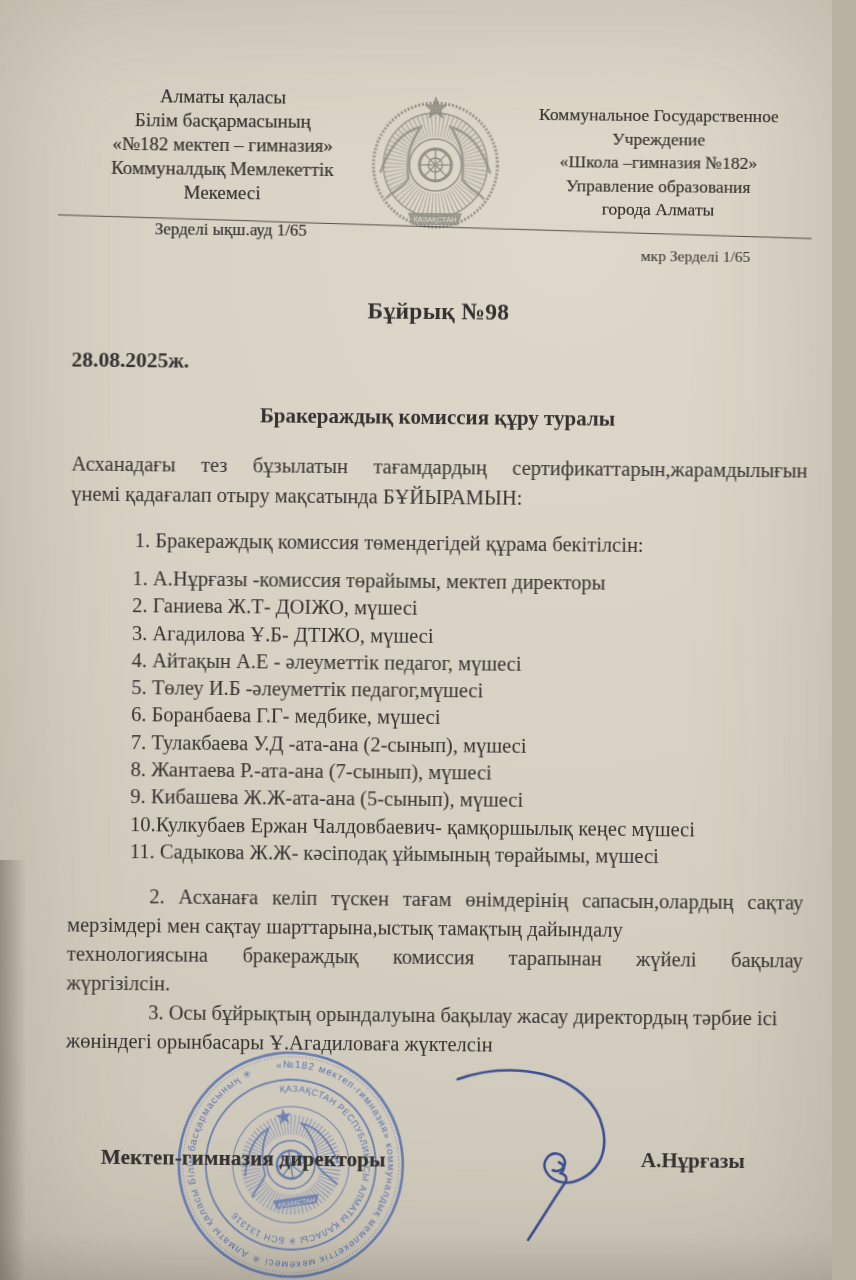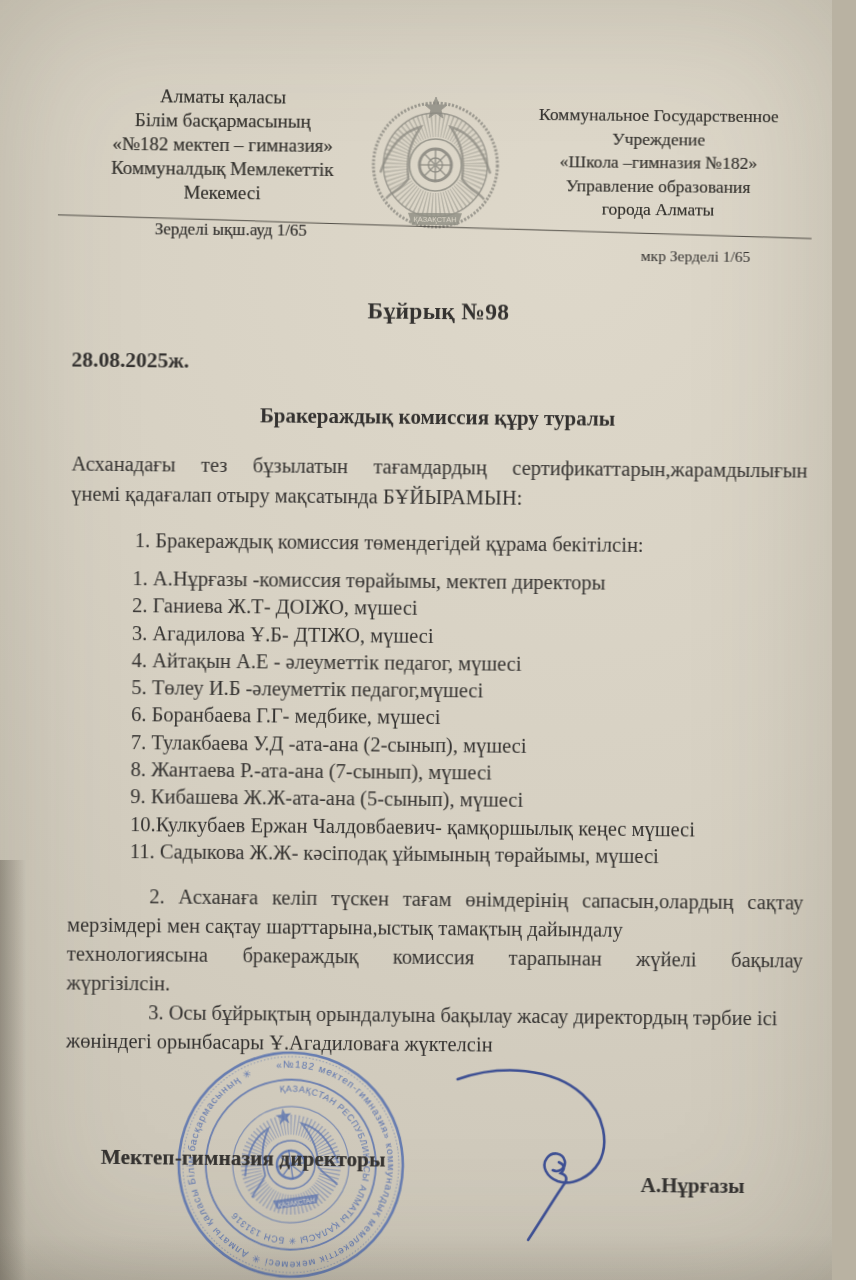--- a/index.html
+++ b/index.html
@@ -28,21 +28,21 @@
   .bodytext{font-size:20.5px;color:#343230;}
   .preamble{left:76px;top:451px;width:736px;line-height:30px;}
   .jline{text-align:justify;text-align-last:justify;}
   .point1{left:140px;top:531px;width:640px;}
   .members{left:138px;top:567px;width:660px;line-height:27.3px;}
   .p2{left:76px;top:884px;width:736px;line-height:29px;}
   .p2 .ind, .p3 .ind{text-indent:82px;}
   .p3{left:76px;top:1000px;width:736px;line-height:29px;}
   .director{left:112px;top:1147px;font-size:21px;font-weight:bold;z-index:3;
             letter-spacing:.2px;text-shadow:0 0 .6px rgba(30,28,26,.5);}
-  .name{left:652px;top:1170px;font-size:21px;font-weight:bold;z-index:3;}
+  .name{left:652px;top:1145px;font-size:21px;font-weight:bold;z-index:3;}
   .stamp{left:183px;top:1046px;z-index:2;mix-blend-mode:multiply;opacity:.93;
          transform:rotate(-9deg);}
   .sig{left:466px;top:1060px;z-index:2;}
   .emblem{left:366px;top:86px;}
   .edge-shadow-left{left:0;top:860px;width:26px;height:420px;z-index:5;
       background:linear-gradient(90deg, rgba(58,52,42,.34), rgba(58,52,42,0));}
   .edge-shadow-bottom{left:0;top:1235px;width:856px;height:45px;z-index:5;
       background:linear-gradient(180deg, rgba(58,52,42,0), rgba(58,52,42,.10));}
 </style>
 </head>

